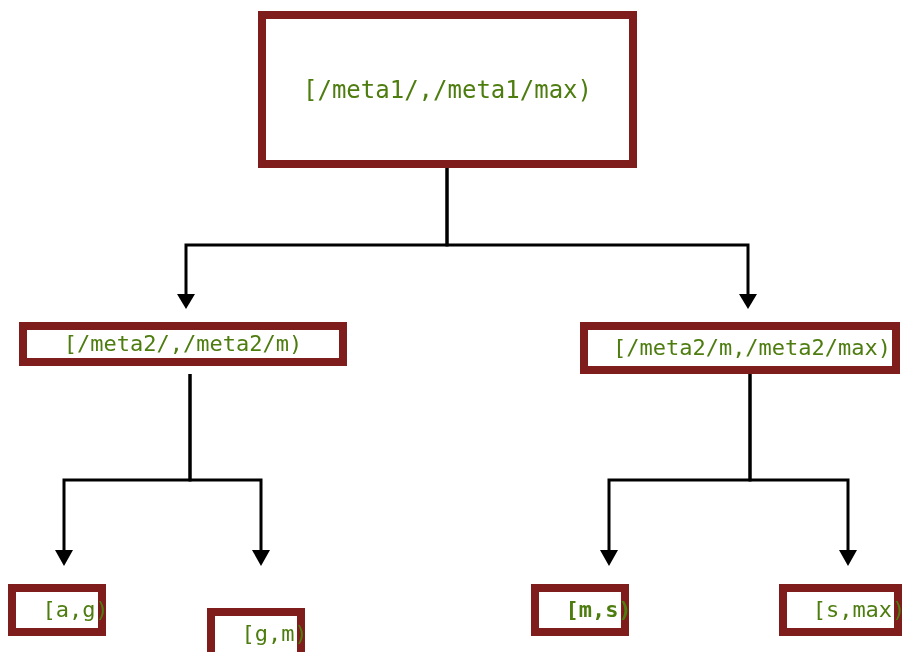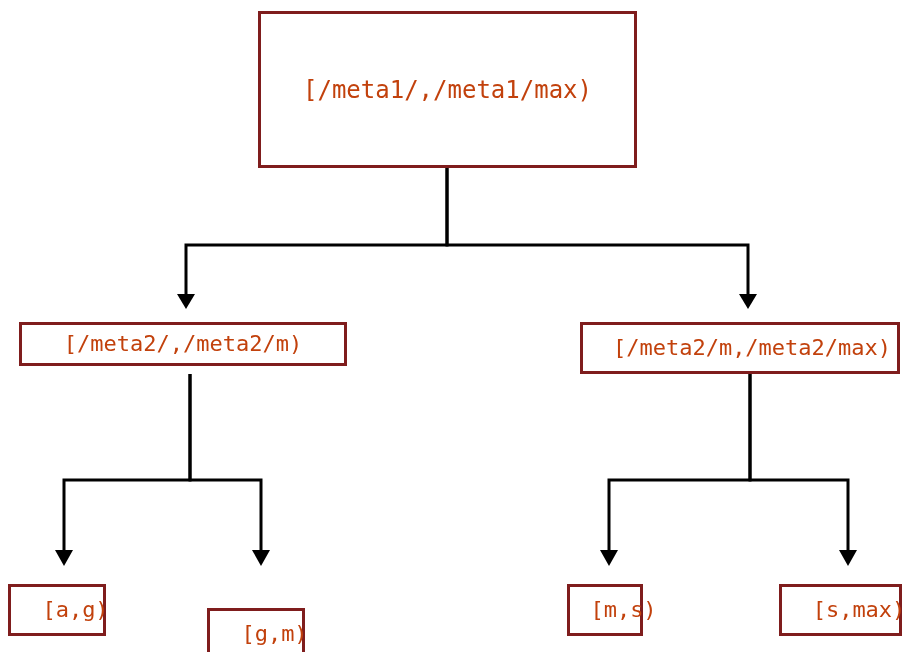--- a/index.html
+++ b/index.html
@@ -12,26 +12,26 @@
     position: relative;
     width: 912px;
     height: 652px;
     background: #ffffff;
     overflow: hidden;
     font-family: "DejaVu Sans Mono", "Liberation Mono", monospace;
   }
   .node {
     position: absolute;
     box-sizing: border-box;
-    border: 3px solid #7f1d1d;
+    border: 8px solid #7f1d1d;
     background: #ffffff;
     display: flex;
     align-items: center;
     justify-content: center;
-    color: #c2410c;
+    color: #4d7c0f;
   }
   .node-label {
     white-space: pre;
     line-height: 1;
     letter-spacing: 0px;
   }
   .node-root .node-label { font-size: 24px; }
   .node-mid  .node-label { font-size: 22px; }
   .node-leaf .node-label { font-size: 22px; margin-left: 37px; }
 
@@ -92,21 +92,21 @@
   </div>
 
   <div class="node node-leaf" style="left:8px; top:584px; width:98px; height:52px;">
     <span class="node-label">[a,g)</span>
   </div>
 
   <div class="node node-leaf" style="left:207px; top:608px; width:98px; height:52px;">
     <span class="node-label">[g,m)</span>
   </div>
 
-  <div class="node node-leaf" style="left:567px; top:584px; width:76px; height:52px;">
+  <div class="node node-leaf" style="left:531px; top:584px; width:98px; height:52px;font-weight:bold;">
     <span class="node-label">[m,s)</span>
   </div>
 
   <div class="node node-leaf" style="left:779px; top:584px; width:123px; height:52px;">
     <span class="node-label">[s,max)</span>
   </div>
 
 </div>
 
 </body></html>

